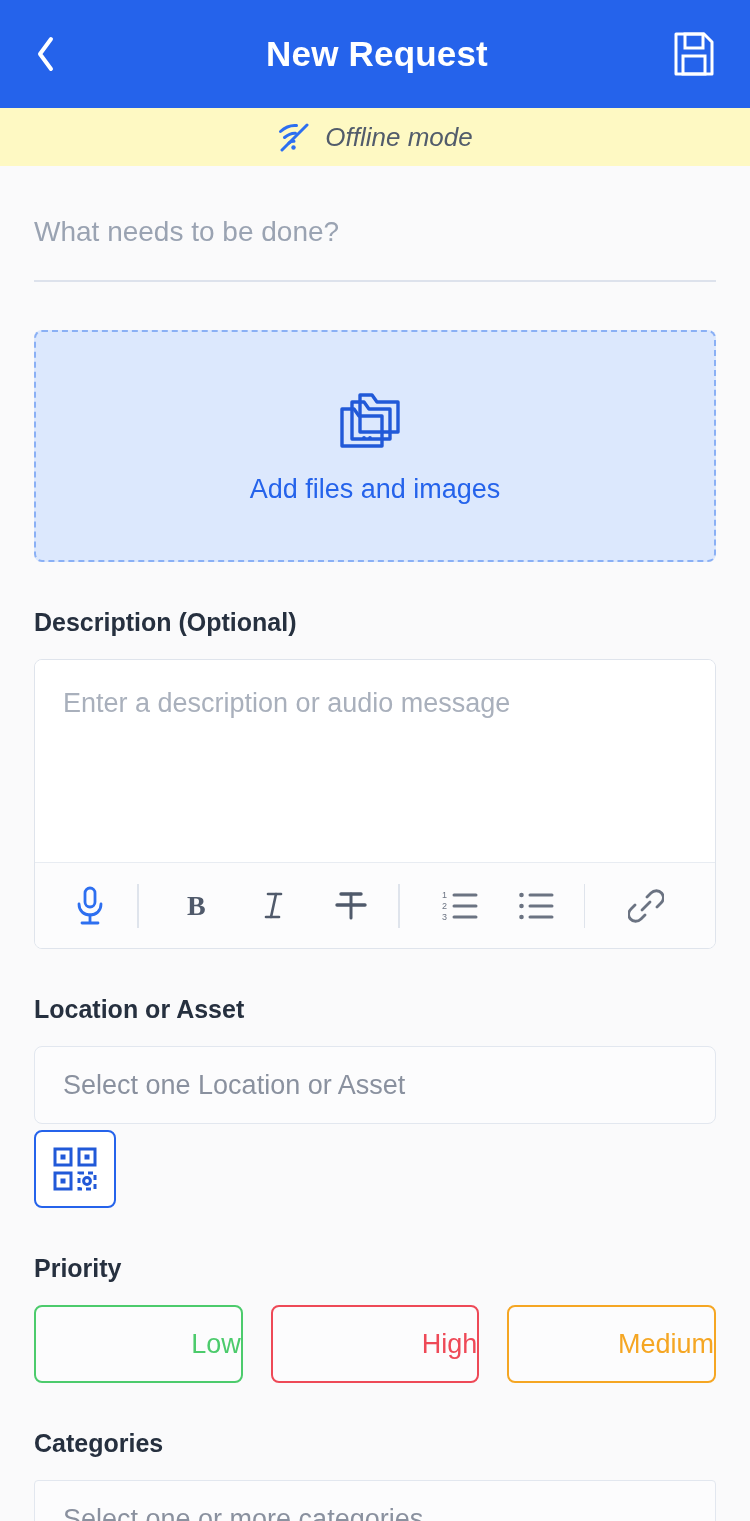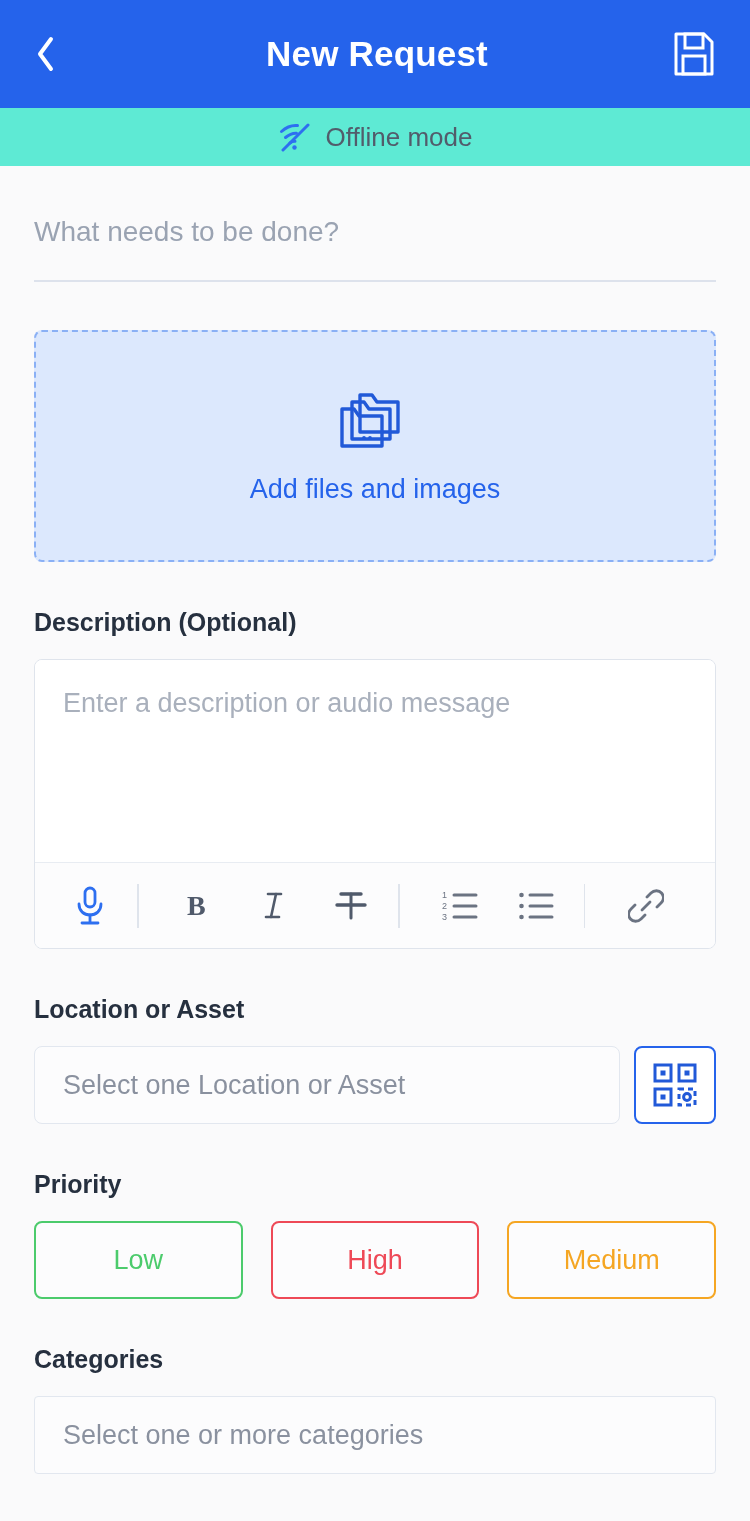--- a/index.html
+++ b/index.html
@@ -175,21 +175,22 @@
     background: #DFE4EC;
     margin: 0 16px;
     flex: 0 0 auto;
   }
   .tb-gap { flex: 1 1 auto; }
 
   
   .loc-row {
     display: flex;
     align-items: stretch;
-    gap: 14px;
+    gap: 6px;
+    flex-direction: column;
   }
   .loc-select {
     flex: 1 1 auto;
     height: 78px;
     border: 1.5px solid #E2E7EF;
     border-radius: 8px;
     background: #FCFCFD;
     display: flex;
     align-items: center;
     padding: 0 28px;
@@ -217,21 +218,21 @@
     display: flex;
     gap: 28px;
   }
   .prio-btn {
     flex: 1 1 0;
     height: 78px;
     border-radius: 8px;
     background: #FCFCFD;
     display: flex;
     align-items: center;
-    justify-content: center;
+    justify-content: flex-end;
     font-size: 27px;
     cursor: pointer;
     border: 2px solid #CCCCCC;
     color: #333333;
   }
 
   
   .cat-select {
     height: 78px;
     border: 1.5px solid #E2E7EF;
@@ -263,21 +264,21 @@
 
     <div class="save-btn">
       <svg width="44" height="46" viewBox="0 0 44 46" fill="none">
         <path d="M4 3 H32 L40 11 V43 H4 Z" stroke="#FFFFFF" stroke-width="3" stroke-linejoin="round" fill="none"></path>
         <rect x="13" y="3" width="18" height="14" stroke="#FFFFFF" stroke-width="3" fill="none"></rect>
         <rect x="11" y="25" width="22" height="18" stroke="#FFFFFF" stroke-width="3" fill="none"></rect>
       </svg>
     </div>
   </div>
 
-  <div class="offline-bar" style="background: #5eead4;">
+  <div class="offline-bar" style="background: #fef9c3; font-style: italic;">
     <svg width="34" height="30" viewBox="0 0 34 30" fill="none">
       <path d="M3.5 9.5 C8.5 5 14 3 19.5 3.6" stroke="#2D6FF0" stroke-width="3" stroke-linecap="round"></path>
       <path d="M7.5 15.5 C11 12.5 14.5 11 18.5 11.2" stroke="#2D6FF0" stroke-width="3" stroke-linecap="round"></path>
       <path d="M12 21 C13.5 19.8 15.2 19.2 17 19.3" stroke="#2D6FF0" stroke-width="3" stroke-linecap="round"></path>
       <circle cx="16.5" cy="25.5" r="2.2" fill="#2D6FF0"></circle>
       <path d="M30 3 L5 28" stroke="#2D6FF0" stroke-width="3" stroke-linecap="round"></path>
     </svg>
     <div class="offline-label">Offline mode</div>
   </div>
 

